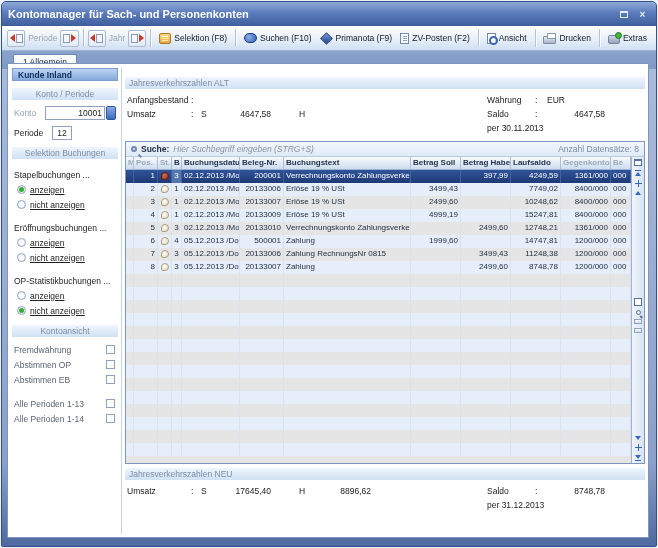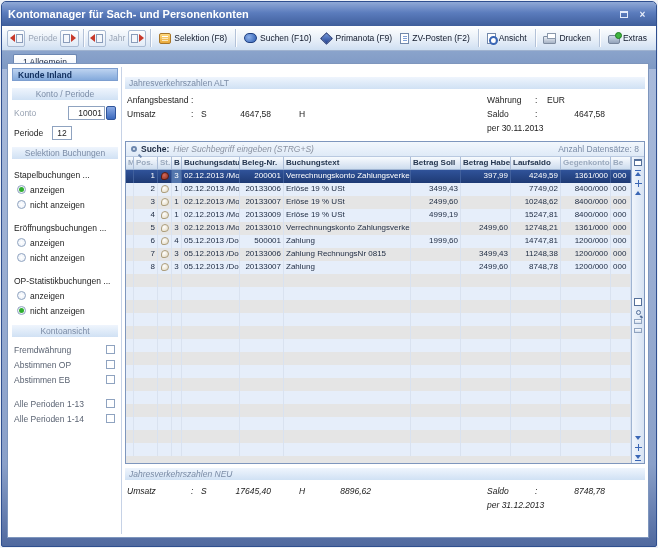--- a/index.html
+++ b/index.html
@@ -58,28 +58,28 @@
   .side-head{height:13px;line-height:13px;background:linear-gradient(#bdd3f0,#84aadc);border:1px solid #7d9ecf;
              color:#12305f;font-weight:bold;padding:0 5px;font-size:8.5px;}
   .secbar{height:12px;line-height:12px;background:linear-gradient(#eff5fd,#d0e1f4);color:#7b8ca6;font-size:8.5px;padding:0 4px;
           white-space:nowrap;overflow:hidden;}
   .secbar.center{text-align:center;}
   .sidebar .secbar{margin-top:7px;}
   .field-row{display:flex;align-items:center;margin-top:5px;height:15px;padding:0 2px;}
   .flabel{width:38px;}
   .flabel.dim{color:#99a3b3;}
   .finput{border:1px solid #8fa3c0;background:#fff;height:14px;font-size:8.5px;display:flex;align-items:center;cursor:text;}
-  .finput.konto{width:37px;justify-content:flex-end;padding-right:2px;margin-left:auto;}
+  .finput.konto{width:60px;justify-content:flex-end;padding-right:2px;margin-left:auto;}
   .spin{width:10px;height:14px;margin-left:auto;flex:none;border:1px solid #2f549b;border-radius:2px;cursor:pointer;
         background:linear-gradient(#8cabe4,#3b69bd);}
   .konto-wrap{margin-left:auto;display:flex;align-items:center;gap:1px;}
   .finput.periode{width:20px;justify-content:center;}
   .radgrp{margin-top:9px;padding:0 2px;}
   .radlabel{height:14px;line-height:14px;}
-  .radrow{display:flex;align-items:center;gap:4px;height:15px;padding-left:3px;cursor:pointer;}
+  .radrow{display:flex;align-items:center;gap:4px;height:15px;padding-left:3px;cursor:pointer;text-decoration:underline;}
   .radio{width:9px;height:9px;flex:none;border-radius:50%;border:1px solid #8fa3c0;background:radial-gradient(#fff,#e7edf6);position:relative;}
   .radio.sel::after{content:"";position:absolute;left:1px;top:1px;width:5px;height:5px;border-radius:50%;background:#2fae2f;}
   .chkrow{display:flex;align-items:center;height:15px;padding:0 3px 0 2px;cursor:pointer;}
   .chklabel{color:#5a6372;}
   .chkbox{margin-left:auto;width:9px;height:9px;border:1px solid #8fa3c0;background:#fff;flex:none;}
   .gap8{height:9px;}
 
   
   .main{flex:1;display:flex;flex-direction:column;min-width:0;padding:0 0 0 3px;}
   .main .secbar{flex:none;}
@@ -137,21 +137,21 @@
   .plus{width:7px;height:7px;position:relative;cursor:pointer;}
   .plus::before{content:"";position:absolute;left:0;top:3px;width:7px;height:1px;background:#3a66b5;}
   .plus::after{content:"";position:absolute;left:3px;top:0;width:1px;height:7px;background:#3a66b5;}
   .wico{width:8px;height:7px;border:1px solid #55709a;background:#fff;border-top-width:2px;cursor:pointer;}
   .cols-ico{width:8px;height:8px;border:1px solid #55709a;cursor:pointer;
             background:linear-gradient(90deg,#fff 30%,#b9c9e0 30%,#b9c9e0 40%,#fff 40%,#fff 60%,#b9c9e0 60%,#b9c9e0 70%,#fff 70%);}
   .minimag{width:5px;height:5px;border:1.5px solid #55709a;border-radius:50%;position:relative;cursor:pointer;}
   .minimag::after{content:"";position:absolute;width:3px;height:1.5px;background:#55709a;transform:rotate(45deg);left:3px;top:5px;}
   .mini-ico{width:8px;height:5px;border:1px solid #8fa3c0;background:linear-gradient(#fff,#cfdcee);cursor:pointer;}
 
-  .jvz-neu{flex:none;height:66px;margin-top:4px;display:flex;flex-direction:column;font-style:italic;}
+  .jvz-neu{flex:none;height:66px;margin-top:4px;display:flex;flex-direction:column;}
 </style>
 </head>
 <body>
 
 <div class="win">
 
   <div class="titlebar">
     <span>Kontomanager für Sach- und Personenkonten</span>
     <span class="tb-btns">
       <span class="tbtn">

